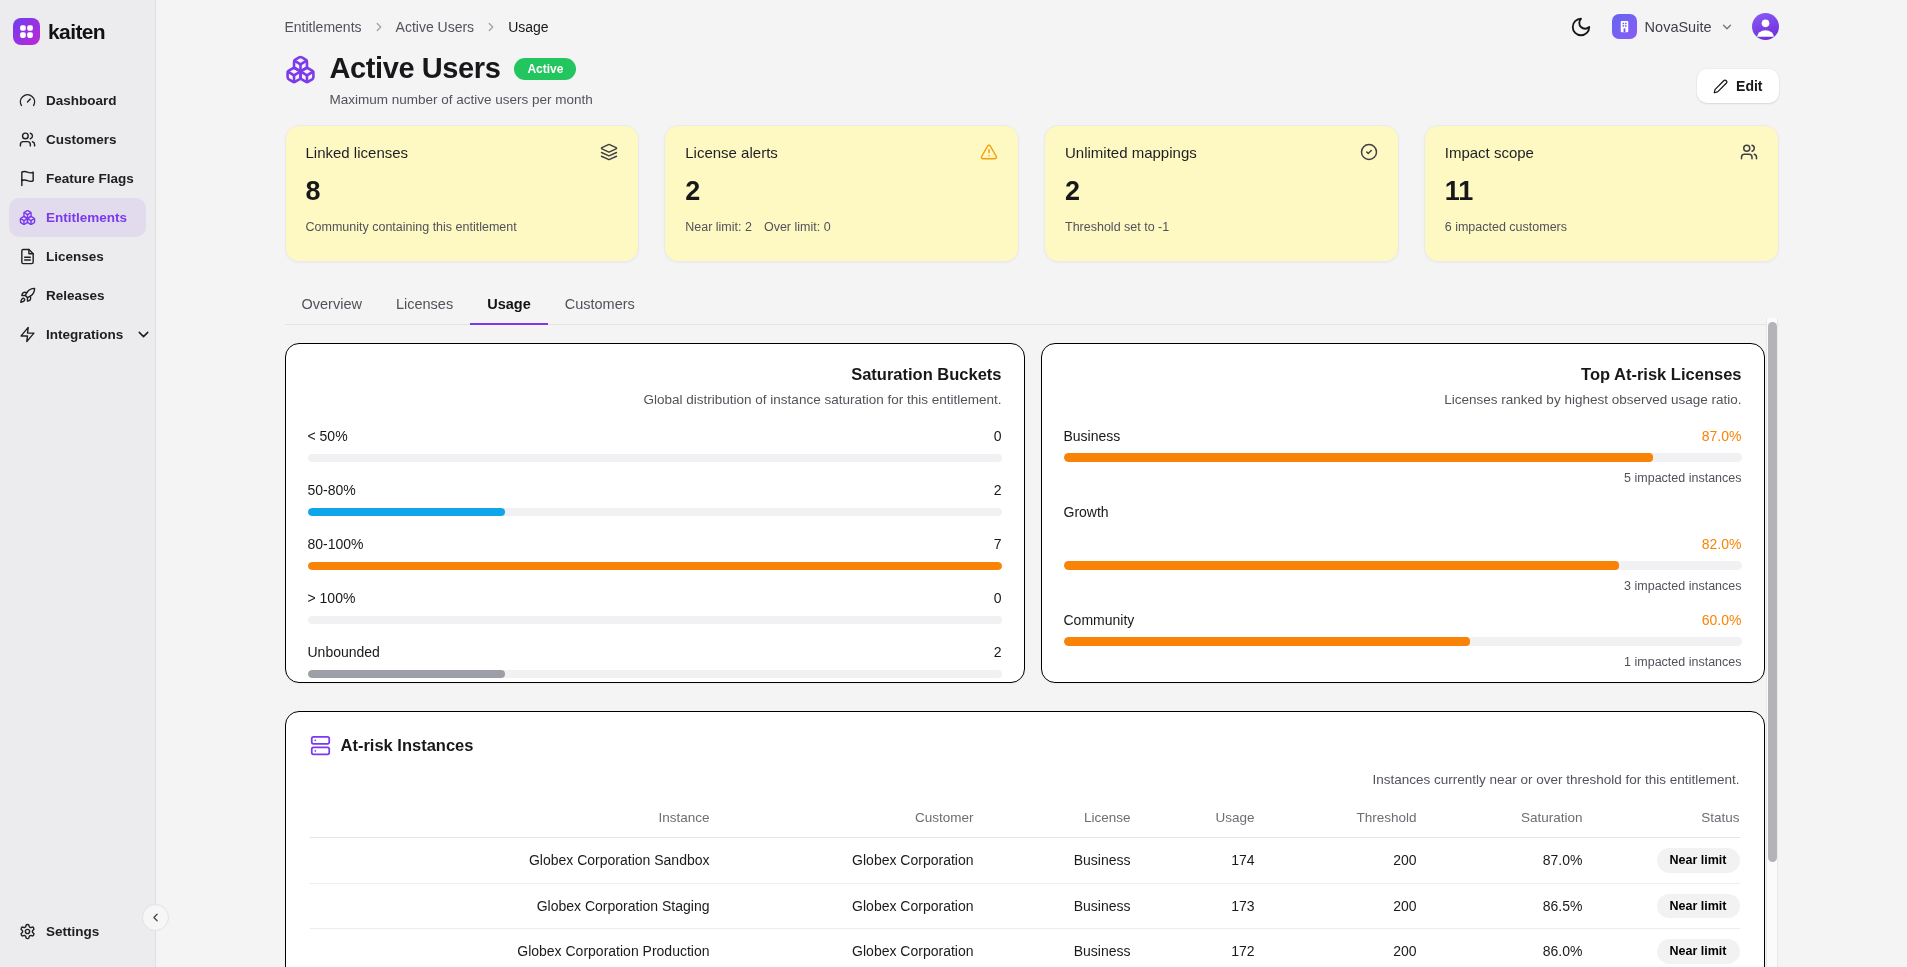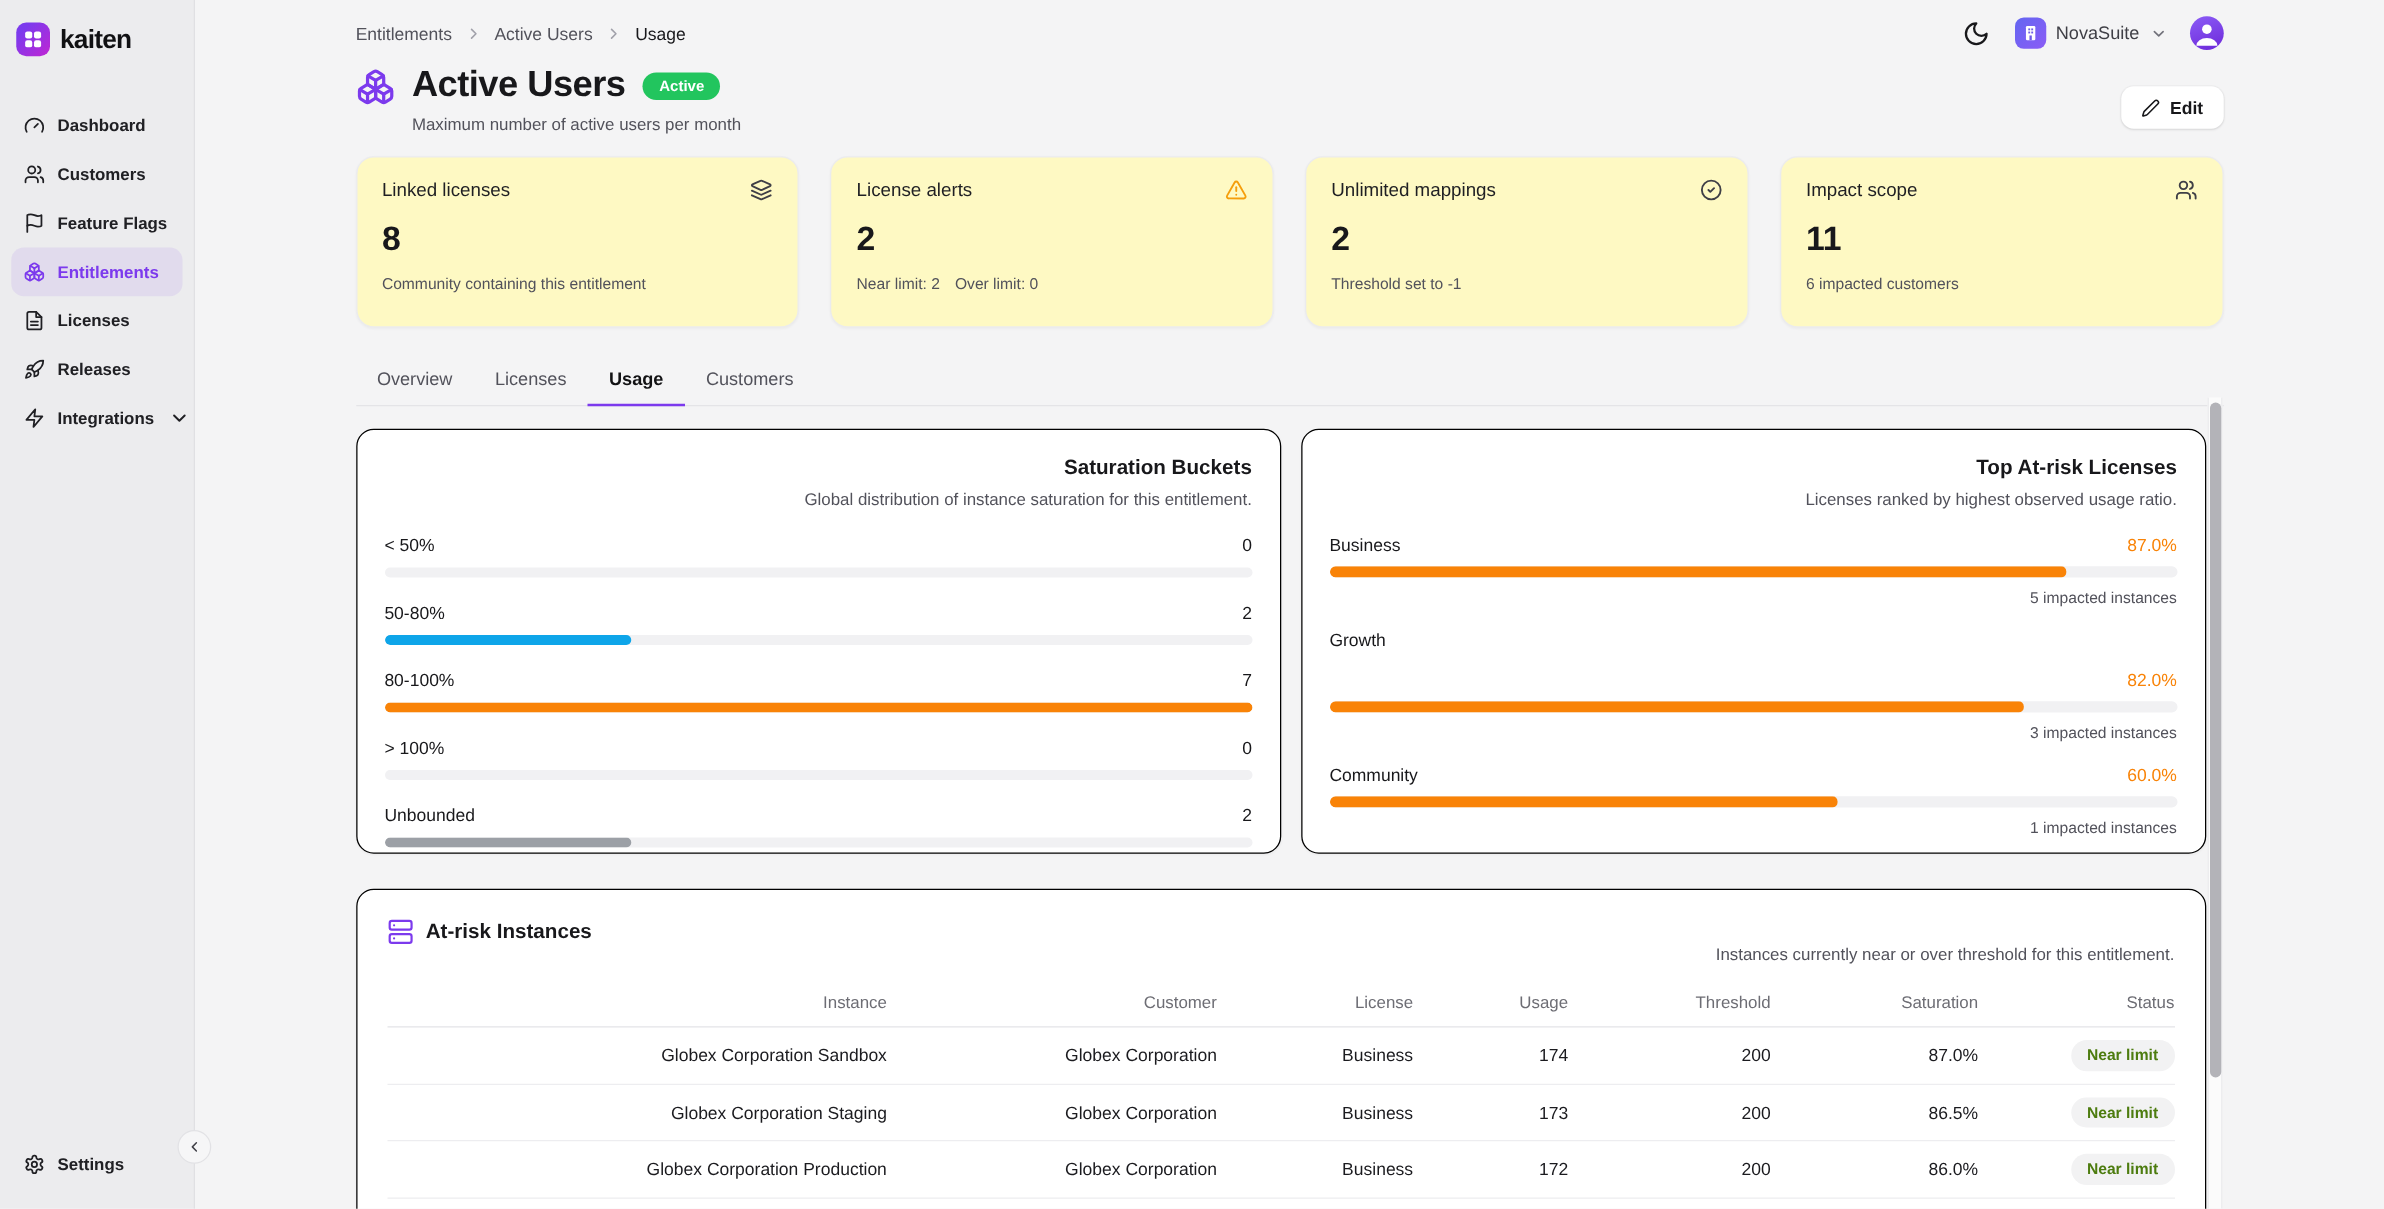--- a/index.html
+++ b/index.html
@@ -117,31 +117,31 @@
   .risk-item { margin-bottom:19px; }
   .risk-head { display:flex; justify-content:space-between; font-size:14px; margin-bottom:9px; }
   .risk-track { height:9px; border-radius:5px; background:#f1f1f3; overflow:hidden; }
   .risk-impacted { font-size:12.5px; color:#52525b; margin-top:9px; }
 
   
   .table-panel { margin-top:28px; width:1480px; padding:23px 24px 0; height:400px; }
   .tp-head { display:flex; align-items:center; gap:10px; }
   .tp-icon { color:#7c3aed; }
   .tp-title { font-size:16.5px; font-weight:bold; }
-  .tp-sub { font-size:13.5px; color:#52525b; margin-top:0; margin-left:31px; }
+  .tp-sub { font-size:13.5px; color:#52525b; margin-top:16px; margin-left:31px; }
   .grid-table { margin-top:23px; }
   .g-row {
     display:grid;
     grid-template-columns:400px 264px 157px 124px 162px 166px 1fr;
     align-items:center;
   }
   .g-row.head { font-size:13.5px; color:#6d6d74; padding-bottom:12px; border-bottom:1px solid #e4e4e7; }
   .g-row.body { font-size:14px; color:#1b1b1f; padding:10px 0; border-bottom:1px solid #ededf0; cursor:pointer; }
   .near-badge {
-    display:inline-block; background:#f2f2f3; color:#4d7c0f;
+    display:inline-block; background:#f2f2f3; color:#000000;
     font-size:12.5px; font-weight:bold; border-radius:999px; padding:6px 13px; line-height:1;
   }
 
   
   .sb-track {
     position:absolute; top:318px; right:129px; bottom:0; width:12px;
     background:#fbfbfb; border-left:1px solid #e9e9ec; border-right:1px solid #e9e9ec;
   }
   .sb-thumb { position:absolute; top:4px; left:1px; width:9px; height:540px; border-radius:5px; background:#b3b3b8; }
 </style>

